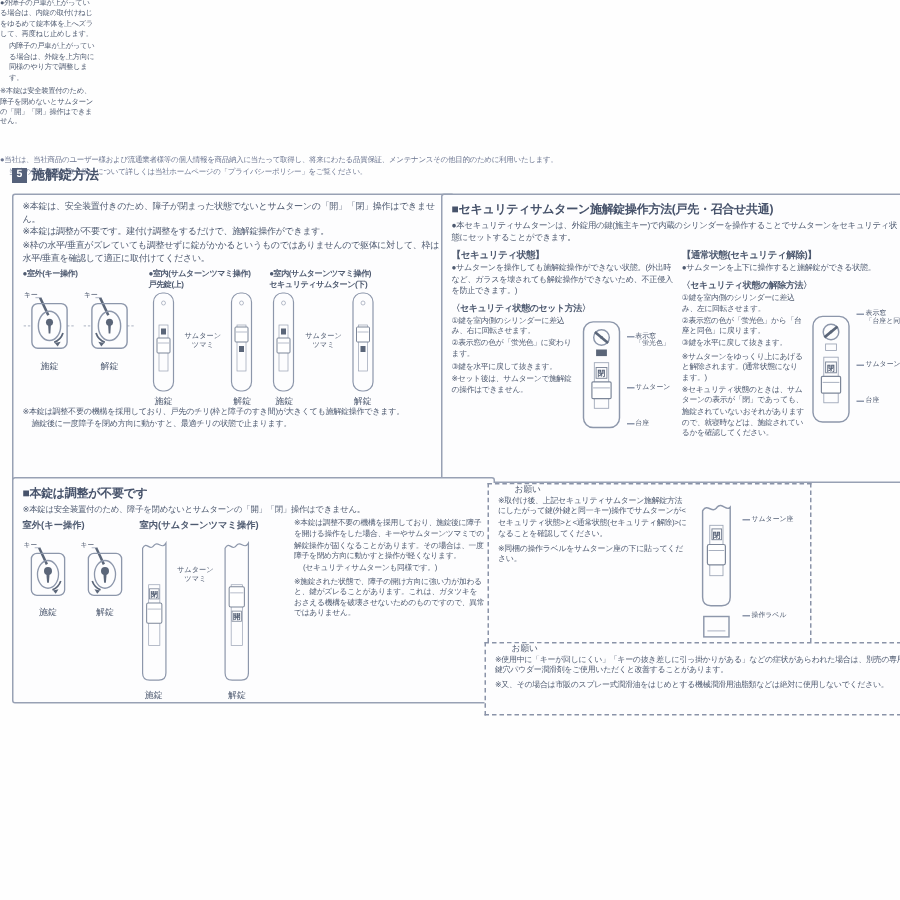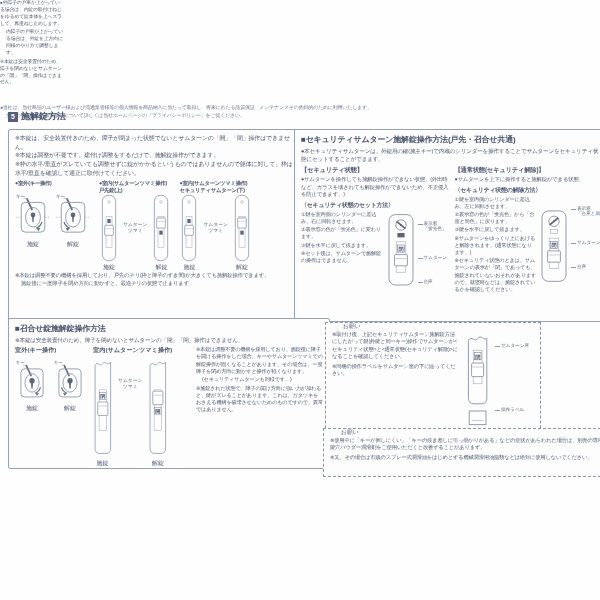--- a/index.html
+++ b/index.html
@@ -334,21 +334,21 @@
                   </span>
               </span>
             </div>
           </div>
         </div>
       </div>
     </div>
   </div>
 
   <div class="panel" id="box-meeting">
-    <div class="panel-title">■召合せ錠施解錠操作方法</div>
+    <div class="panel-title">■本錠は調整が不要です</div>
     <div class="note" style="font-size:5.6px">※本錠は安全装置付のため、障子を閉めないとサムターンの「開」「閉」操作はできません。</div>
     <div class="m-row">
       <div class="m-diagrams">
         <div class="m-grouplabels">
           <span>室外(キー操作)</span>
           <span>室内(サムターンツマミ操作)</span>
         </div>
         <div class="m-units">
           <div class="unit keys">
             <svg viewBox="0 0 46 58" width="34">

